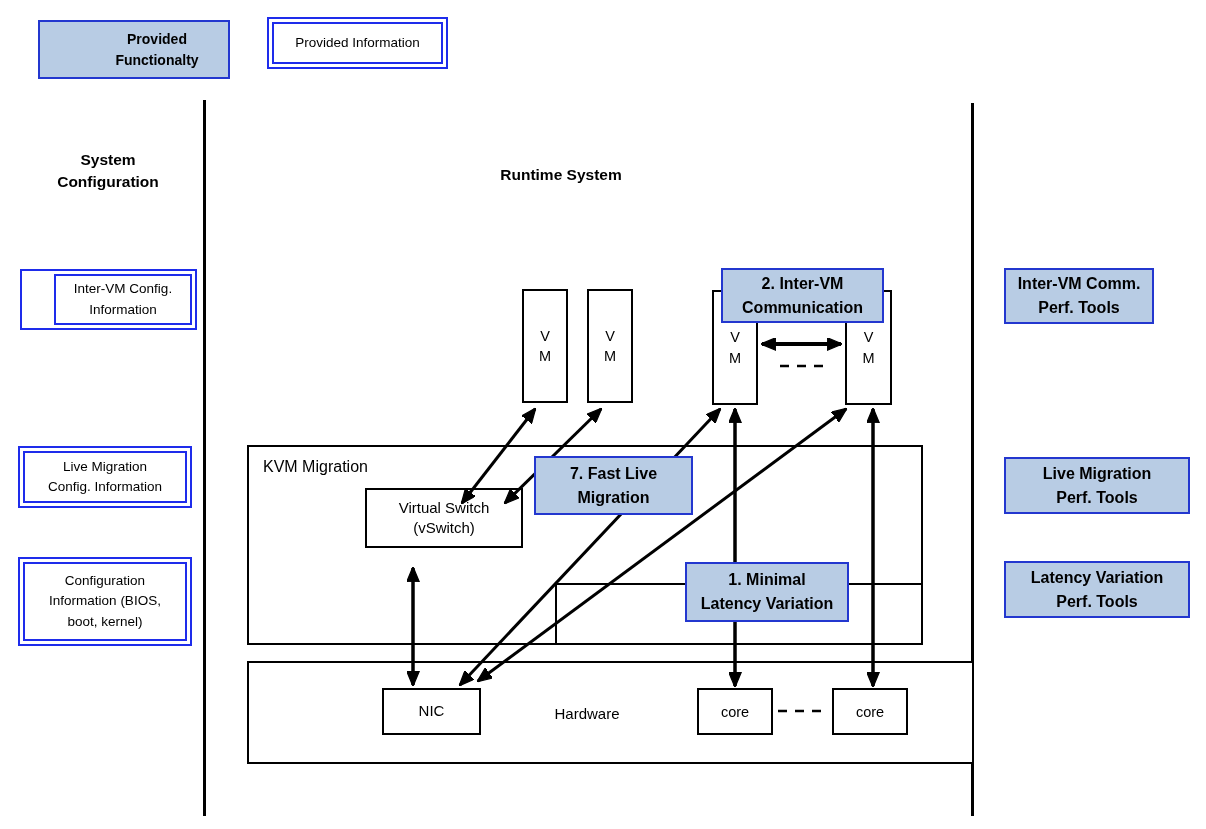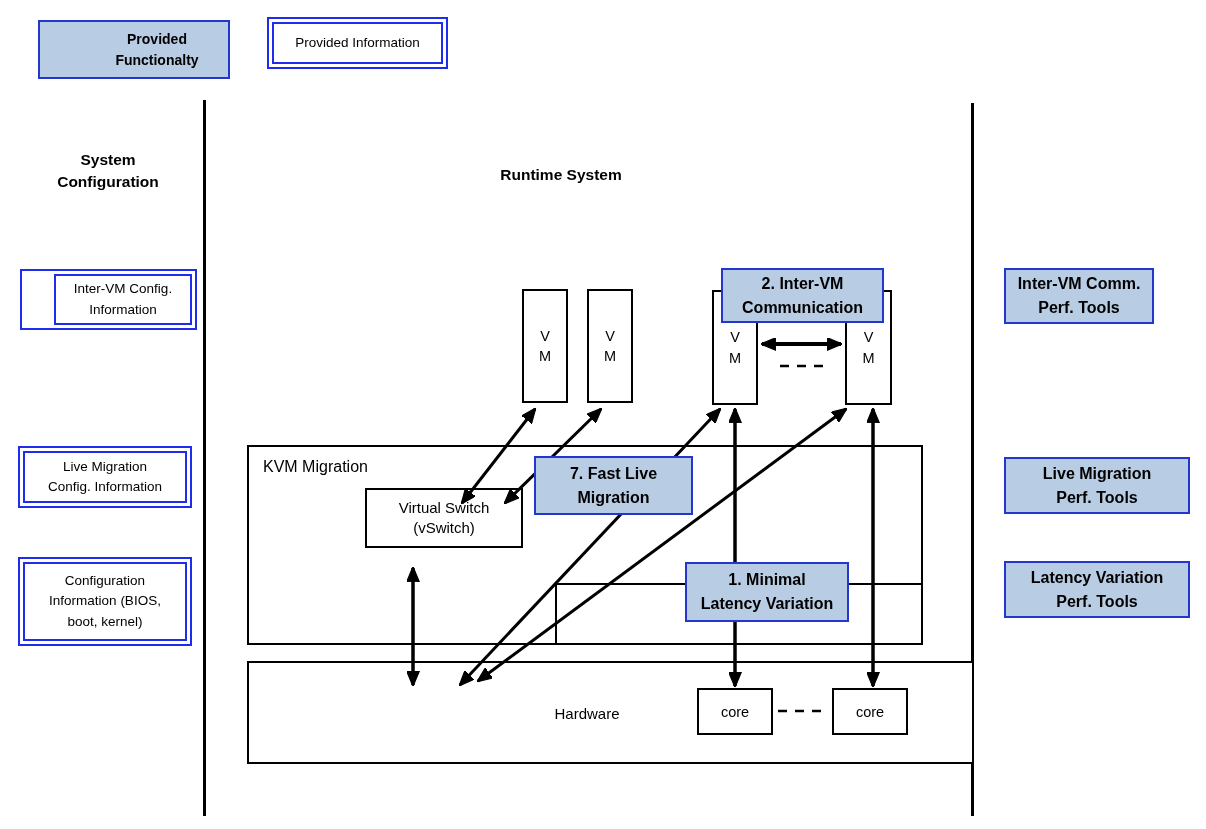--- a/index.html
+++ b/index.html
@@ -75,20 +75,21 @@
     <div class="abs plain" style="left:14px;top:9px;font-size:16px;">KVM Migration</div>
   </div>
   <div class="abs wbox" style="left:555px;top:583px;width:368px;height:62px;">
     <div class="abs" style="left:259px;top:15px;font-size:17px;">e</div>
   </div>
   <div class="abs wbox" style="left:247px;top:661px;width:727px;height:103px;">
     <div class="abs center plain" style="left:278px;top:39px;width:120px;height:24px;">Hardware</div>
   </div>
   <div class="abs wbox center pre plain" style="left:365px;top:488px;width:158px;height:60px;">Virtual Switch
 (vSwitch)</div>
+  <div class="abs wbox center plain" style="left:382px;top:688px;width:99px;height:47px;">NIC</div>
   <div class="abs wbox center" style="left:697px;top:688px;width:76px;height:47px;font-size:14.5px;">core</div>
   <div class="abs wbox center" style="left:832px;top:688px;width:76px;height:47px;font-size:14.5px;">core</div>
 
   <div class="abs wbox center pre" style="left:522px;top:289px;width:46px;height:114px;font-size:14.5px;line-height:1.4;">V
 M</div>
   <div class="abs wbox center pre" style="left:587px;top:289px;width:46px;height:114px;font-size:14.5px;line-height:1.4;">V
 M</div>
   <div class="abs wbox center pre" style="left:712px;top:290px;width:46px;height:115px;font-size:14.5px;line-height:1.4;">V
 M</div>
   <div class="abs wbox center pre" style="left:845px;top:290px;width:47px;height:115px;font-size:14.5px;line-height:1.4;">V

